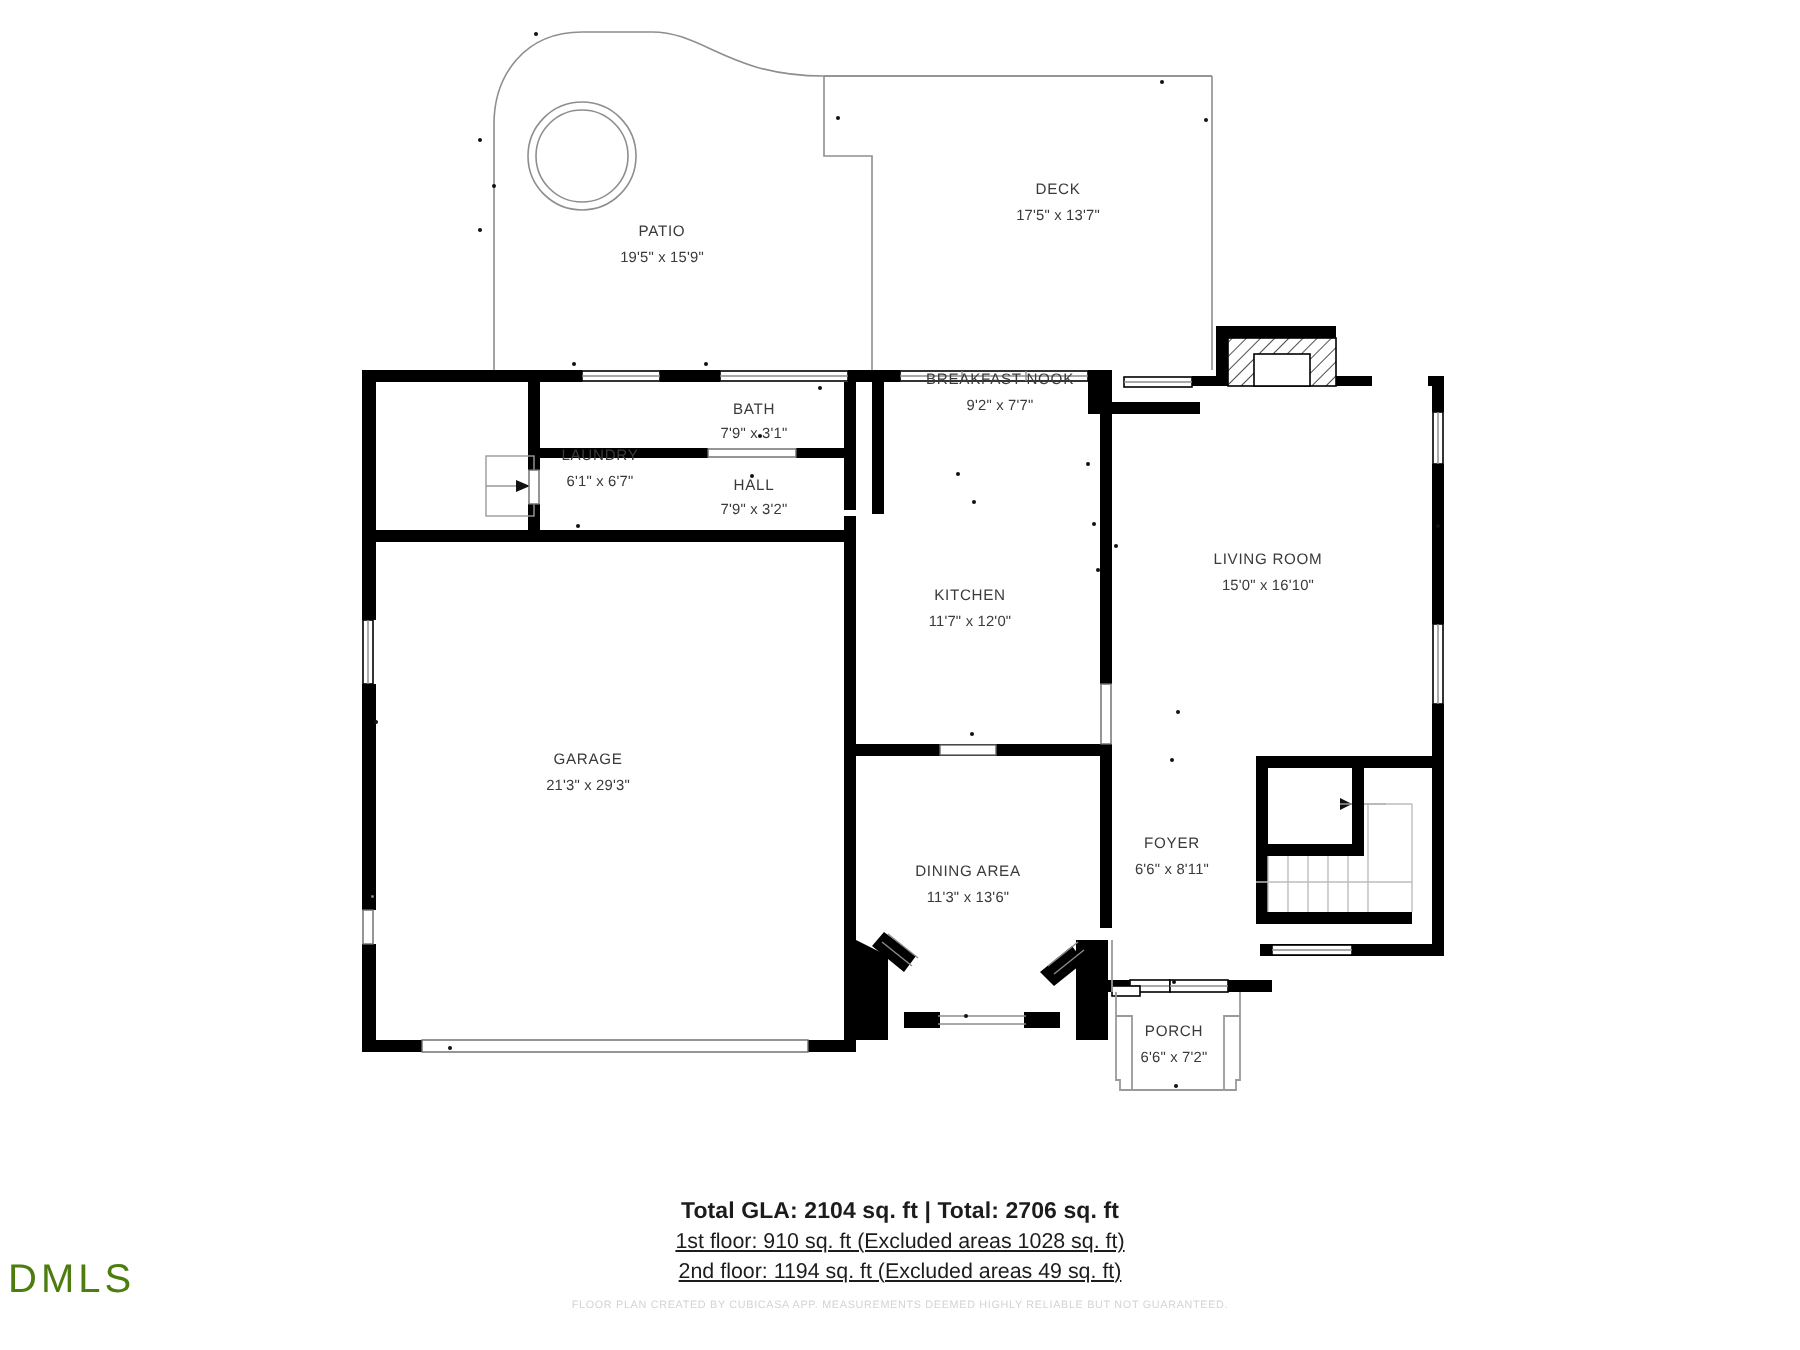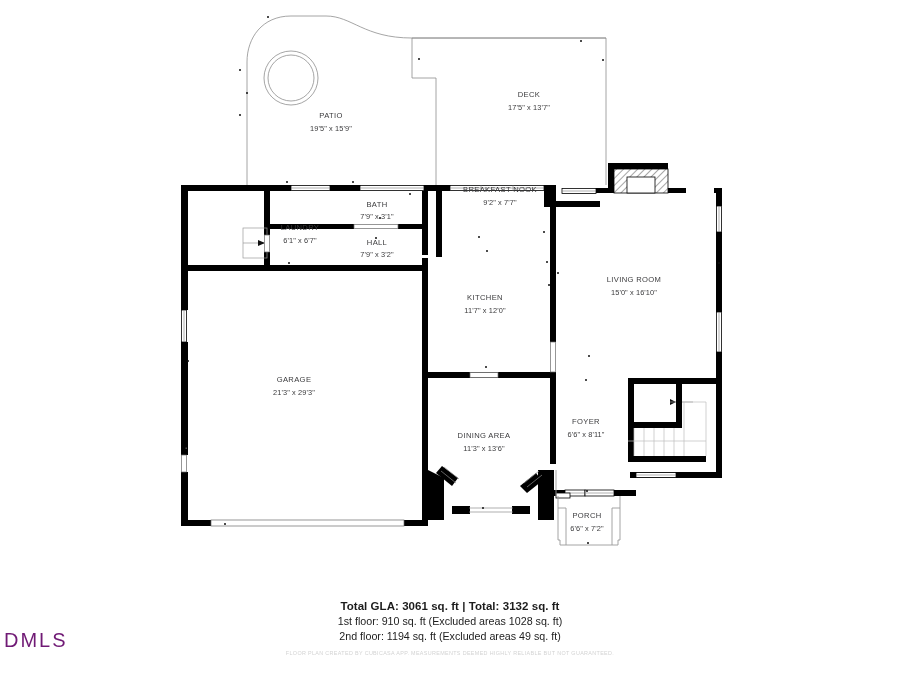--- a/index.html
+++ b/index.html
@@ -62,34 +62,35 @@
     font-size: 11.5px;
     font-weight: bold;
     color: #1c1c1c;
     letter-spacing: 0.05px;
     line-height: 16px;
   }
   #summary .floor-line {
     font-size: 10.7px;
     color: #1c1c1c;
     line-height: 14.5px;
+    text-decoration: underline;
   }
   #summary .disclaimer {
     margin-top: 7px;
     font-size: 5.4px;
     color: #d3d3d3;
     letter-spacing: 0.35px;
   }
   #watermark {
     position: absolute;
     left: 4px;
     top: 629px;
     font-size: 20px;
     letter-spacing: 2px;
-    color: #701a75;
+    color: #4d7c0f;
     font-family: "Liberation Sans", sans-serif;
     user-select: none;
   }
 </style>
 </head>
 <body>
 
 <div id="floorplan-stage">
   <svg class="plan" width="900" height="675" viewBox="0 0 900 675">
     <defs>
@@ -350,19 +351,19 @@
       <text class="room-name" x="586" y="424">FOYER</text>
       <text class="room-dims" x="586" y="437">6'6" x 8'11"</text>
 
       <text class="room-name" x="587" y="518">PORCH</text>
       <text class="room-dims" x="587" y="531">6'6" x 7'2"</text>
     </g>
   </svg>
 </div>
 
 <div id="summary">
-  <div class="total-line">Total GLA: 3061 sq. ft | Total: 3132 sq. ft</div>
+  <div class="total-line">Total GLA: 2104 sq. ft | Total: 2706 sq. ft</div>
   <div class="floor-line">1st floor: 910 sq. ft (Excluded areas 1028 sq. ft)</div>
   <div class="floor-line">2nd floor: 1194 sq. ft (Excluded areas 49 sq. ft)</div>
   <div class="disclaimer">FLOOR PLAN CREATED BY CUBICASA APP. MEASUREMENTS DEEMED HIGHLY RELIABLE BUT NOT GUARANTEED.</div>
 </div>
 
 <div id="watermark">DMLS</div>
 
 </body></html>

